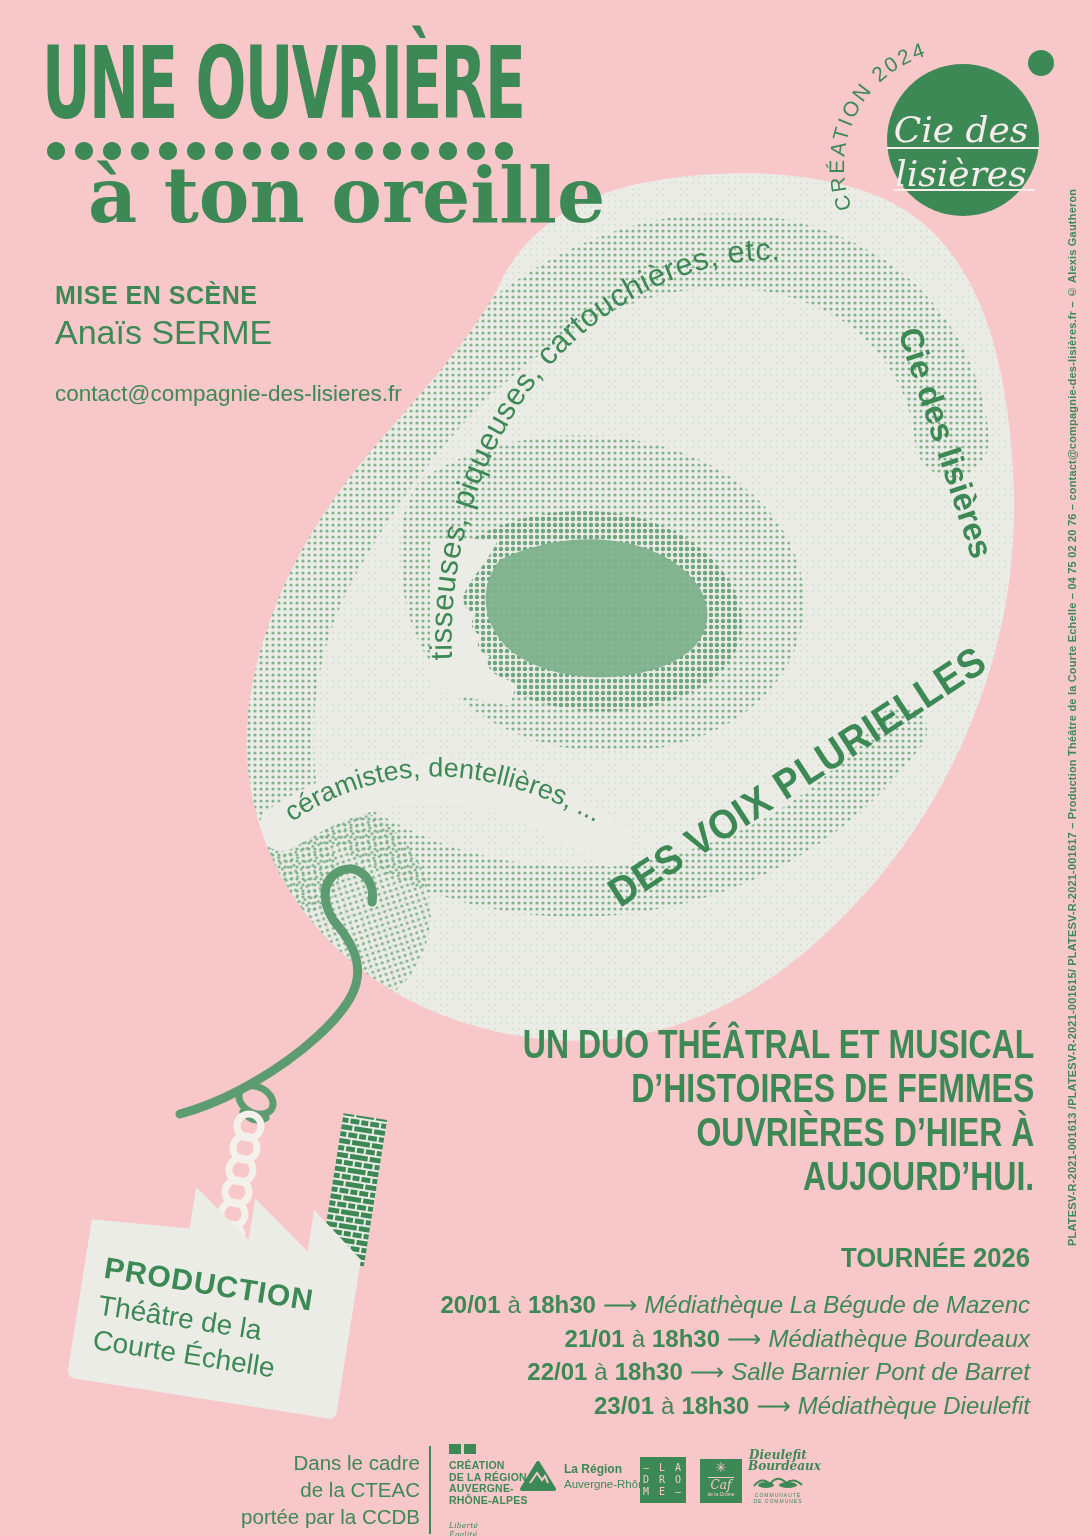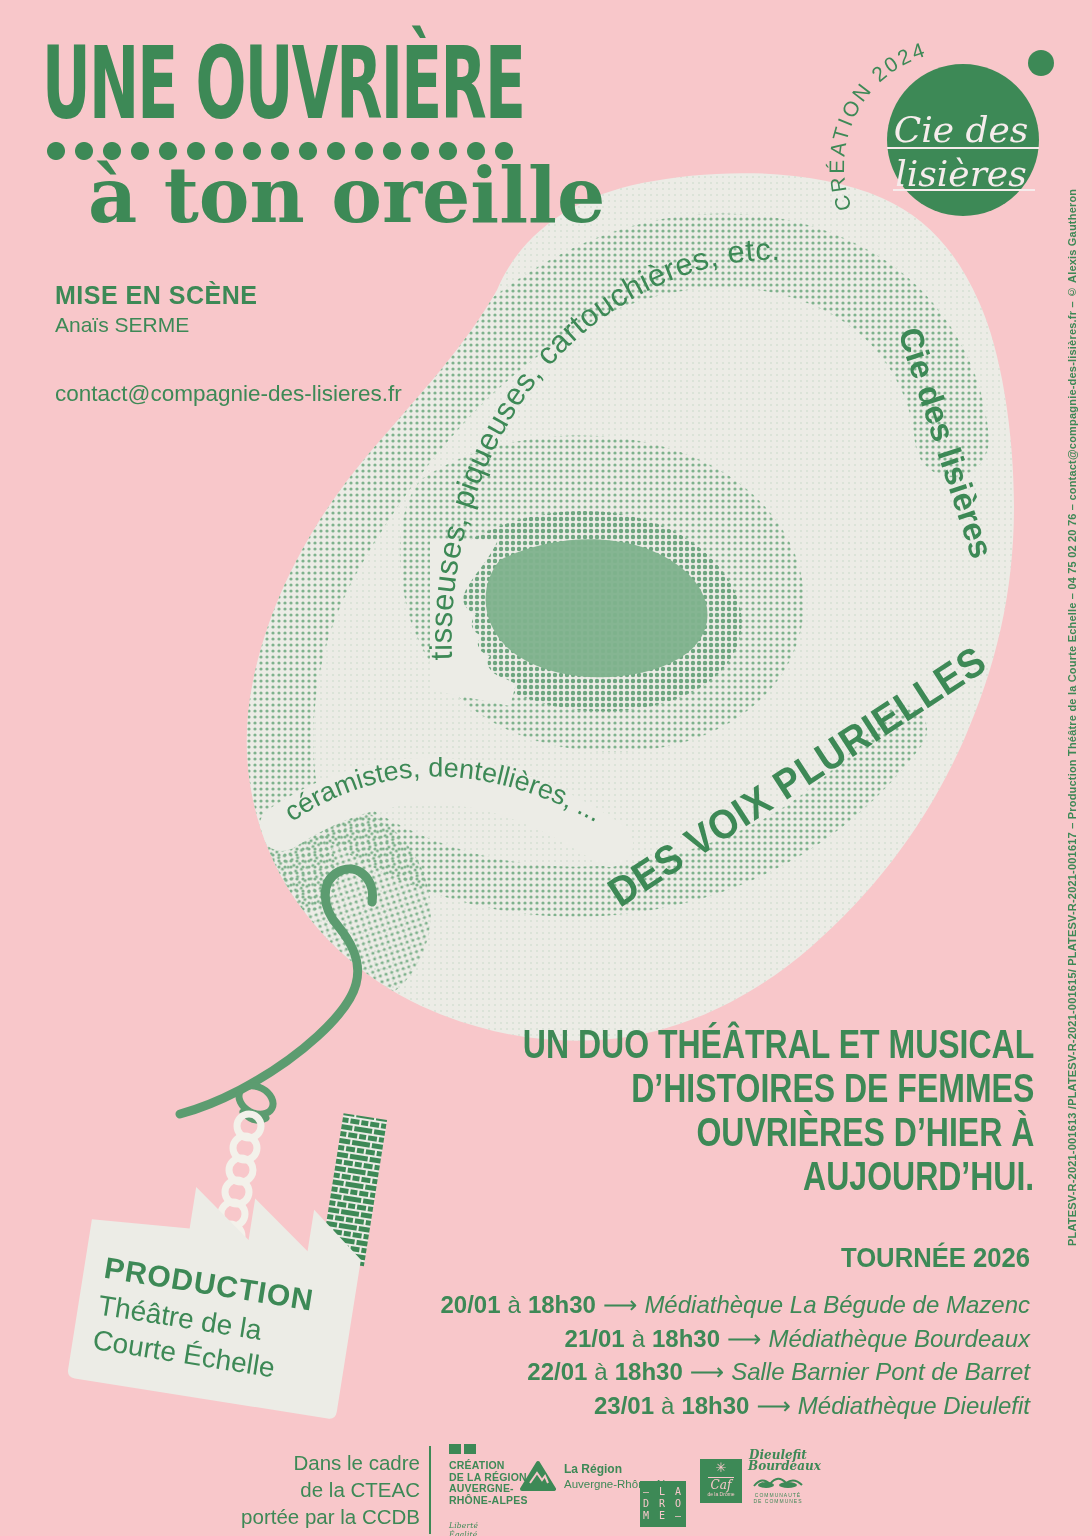--- a/index.html
+++ b/index.html
@@ -22,21 +22,21 @@
     background:radial-gradient(circle at 11px 11px,#3d8956 8.5px,rgba(0,0,0,0) 9.5px);
     background-size:28px 22px;background-repeat:repeat-x;
   }
   .title2{
     left:40px;top:156px;font-family:"DejaVu Serif",serif;
     font-size:76px;font-weight:bold;white-space:nowrap;line-height:80px;margin-left:48px;
   }
 
   
   .mise{left:55px;top:281px;font-size:25px;font-weight:bold;letter-spacing:.5px;}
-  .name{left:55px;top:313px;font-size:21px;}
+  .name{left:55px;top:313px;font-size:34px;}
   .email{left:55px;top:381px;font-size:22.5px;}
 
   
   .side-credits{
     right:14px;top:336px;height:910px;
     writing-mode:vertical-rl;transform:rotate(180deg);
     font-size:11px;letter-spacing:.2px;white-space:nowrap;font-weight:bold;
   }
 
   
@@ -62,21 +62,21 @@
   .prefete .flags{height:12px;margin-bottom:4px;}
   .prefete .flags span{display:inline-block;width:12px;height:10px;background:#3d8956;margin-right:3px;}
   .prefete .motto{margin-top:16px;font-family:"DejaVu Serif",serif;font-style:italic;font-weight:normal;font-size:7.5px;line-height:8.5px;}
   .region{left:520px;top:1460px;display:flex;align-items:center;}
   .region .txt{margin-left:8px;}
   .region .nm{font-size:12px;font-weight:bold;line-height:17px;}
   .region .sb{font-size:11.5px;line-height:13px;}
   .drome{
     left:640px;top:1457px;width:46px;height:46px;background:#3d8956;color:#f8c7ca;
     font-family:"DejaVu Sans Mono",monospace;font-size:10px;line-height:12px;letter-spacing:2px;
-    display:flex;flex-direction:column;align-items:center;justify-content:center;text-align:center;margin-top:24px;
+    display:flex;flex-direction:column;align-items:center;justify-content:center;text-align:center;
   }
   .caf{
     left:700px;top:1459px;width:42px;height:44px;background:#3d8956;color:#f8c7ca;
     text-align:center;overflow:hidden;
   }
   .caf .emb{font-size:13px;line-height:14px;margin-top:2px;}
   .caf .bars{width:26px;height:1px;background:#f8c7ca;margin:2px auto 1px auto;}
   .caf .scr{font-family:"DejaVu Serif",serif;font-style:italic;font-size:12px;line-height:12px;}
   .caf .sb{font-size:5px;line-height:6px;}
   .cc{left:748px;top:1450px;width:60px;text-align:center;}

